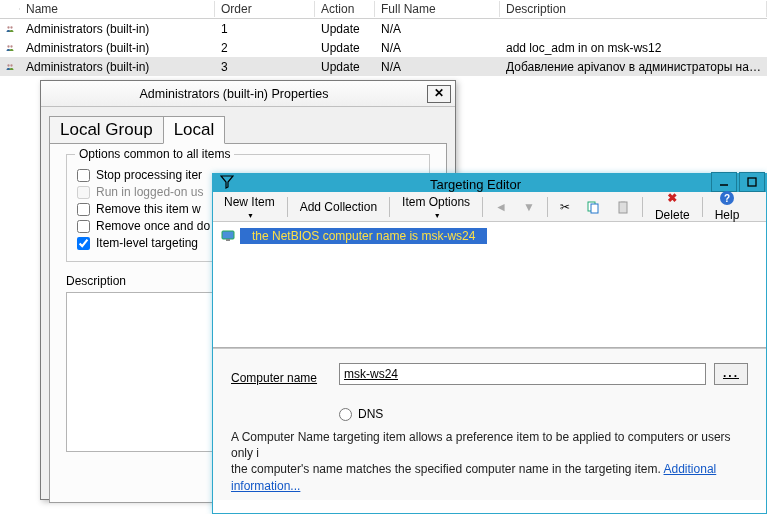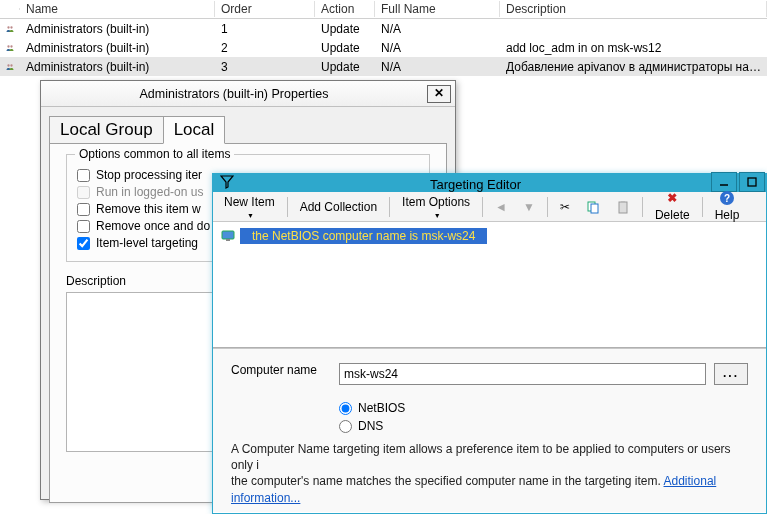--- a/index.html
+++ b/index.html
@@ -46,21 +46,21 @@
 .te-toolbar { height: 30px; border-bottom: 1px solid #c8c8c8; background: #f4f4f4; display: flex; align-items: center; padding: 0 4px; gap: 2px; font-size: 12px; }
 .tb-btn { padding: 3px 6px; display: flex; align-items: center; gap: 3px; border: 1px solid transparent; white-space: nowrap; flex-direction: column;}
 .tb-sep { width: 1px; height: 20px; background: #c0c0c0; margin: 0 3px; }
 .tb-btn.disabled { color: #aaa; }
 .caret { font-size: 7px; margin-left: 2px; }
 .te-tree { height: 126px; background: #fff; border-bottom: 1px solid #b0b0b0; padding: 6px 8px; }
 .tree-item { display: inline-flex; align-items: center; gap: 5px; }
 .tree-item .sel { background: #2f6fd0; color: #fde047; padding: 1px 12px; }
 .monitor-ic { width:14px; height:12px; }
 .te-edit { border-top: 1px solid #c8c8c8; padding: 14px 18px 6px 18px; background: #f9f9f9; }
-.row1 { display: flex; align-items: flex-start; gap: 8px; margin-bottom: 16px; }
+.row1 { display: flex; align-items: flex-end; gap: 8px; margin-bottom: 22px; text-decoration: underline; }
 .row1 label { width: 100px; }
 .row1 input[type=text] { flex: 1; height: 22px; padding: 8px 4px; border: 1px solid #888; background: #fff; font-size: 12px; }
 .dots-btn { width: 34px; height: 22px; border: 1px solid #888; background: #f0f0f0; font-weight: bold; letter-spacing:2px; text-align:center; line-height:18px;}
 .radio-row { display: flex; align-items: center; gap: 6px; margin: 4px 0 4px 108px; }
 .radio-row input { margin: 0; }
 .te-desctxt { margin: 8px 0 0 0; font-size: 12px; line-height: 1.35; color: #222; }
 .te-desctxt a { color: #1358c7; text-decoration: underline; }
 
 
 .x-ic { color: #c22; font-weight: bold; }
@@ -234,24 +234,20 @@
       <span class="sel">the NetBIOS computer name is msk-ws24</span>
     </div>
   </div>
   <div class="te-edit">
     <div class="row1">
       <label>Computer name</label>
       <input type="text" value="msk-ws24" style="">
       <div class="dots-btn">...</div>
     </div>
     <label class="radio-row">
-        <input type="radio" name="cn" checked="" style="">
-        <span>NetBIOS</span>
-      </label>
-    <label class="radio-row">
         <input type="radio" name="cn" style="">
         <span>DNS</span>
       </label>
     <div class="te-desctxt">
       <span>A Computer Name targeting item allows a preference item to be applied to computers or users only i</span><br>
       <span>the computer's name matches the specified computer name in the targeting item.  </span><a href="#">Additional information...</a>
     </div>
   </div>
 </div>
 

